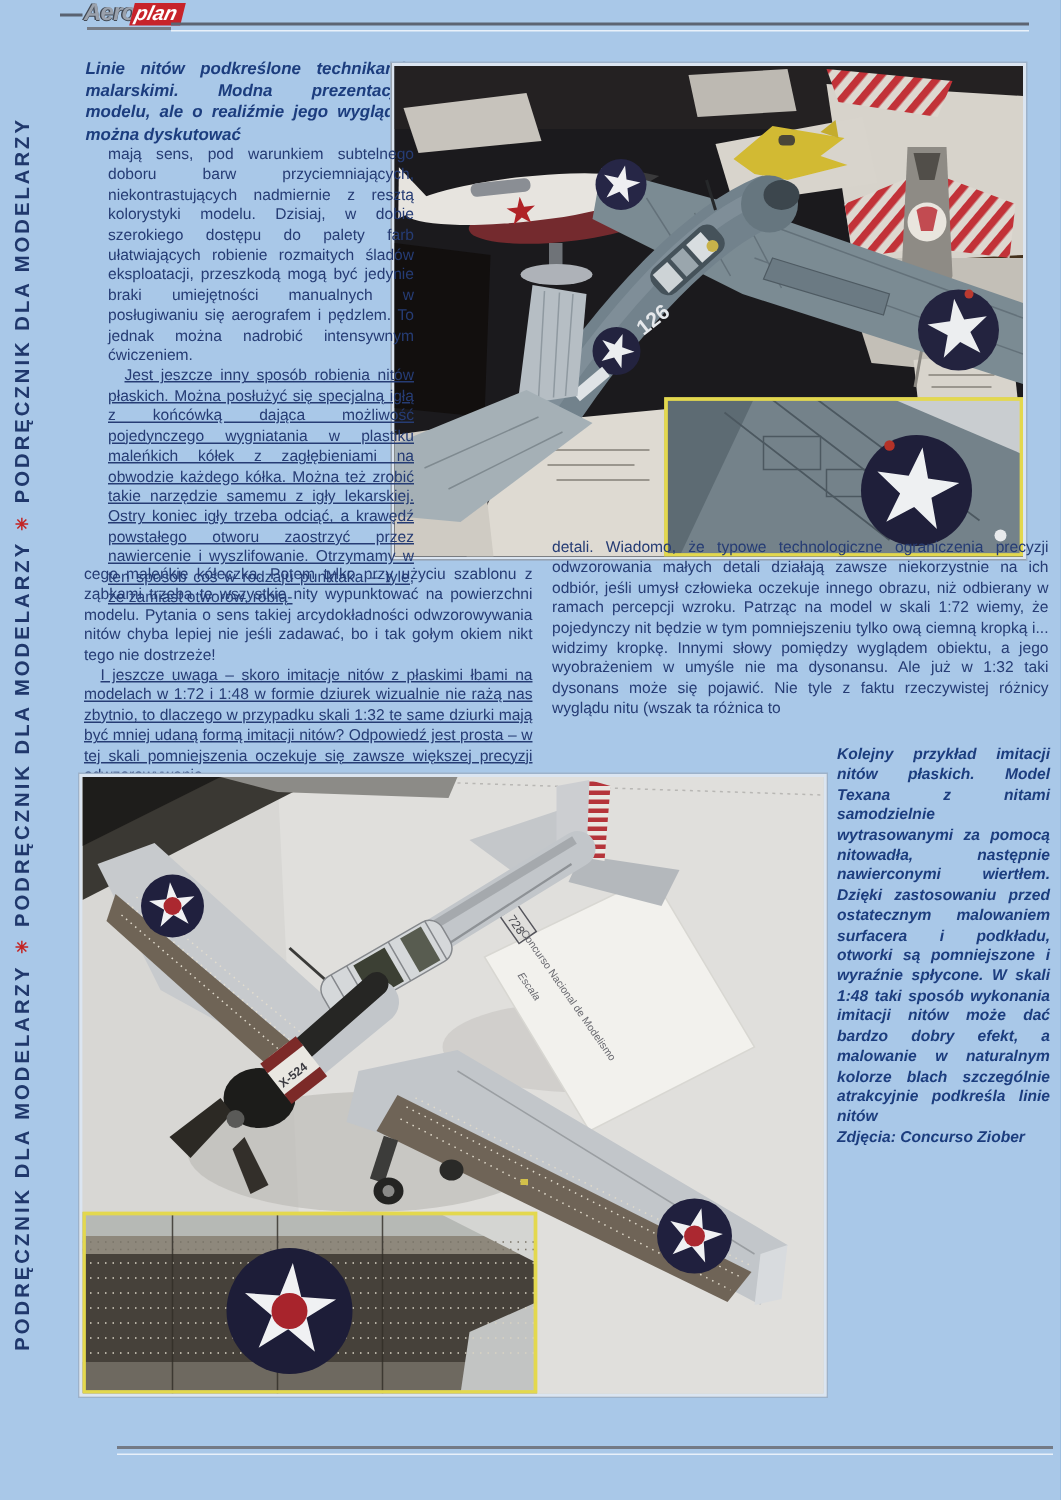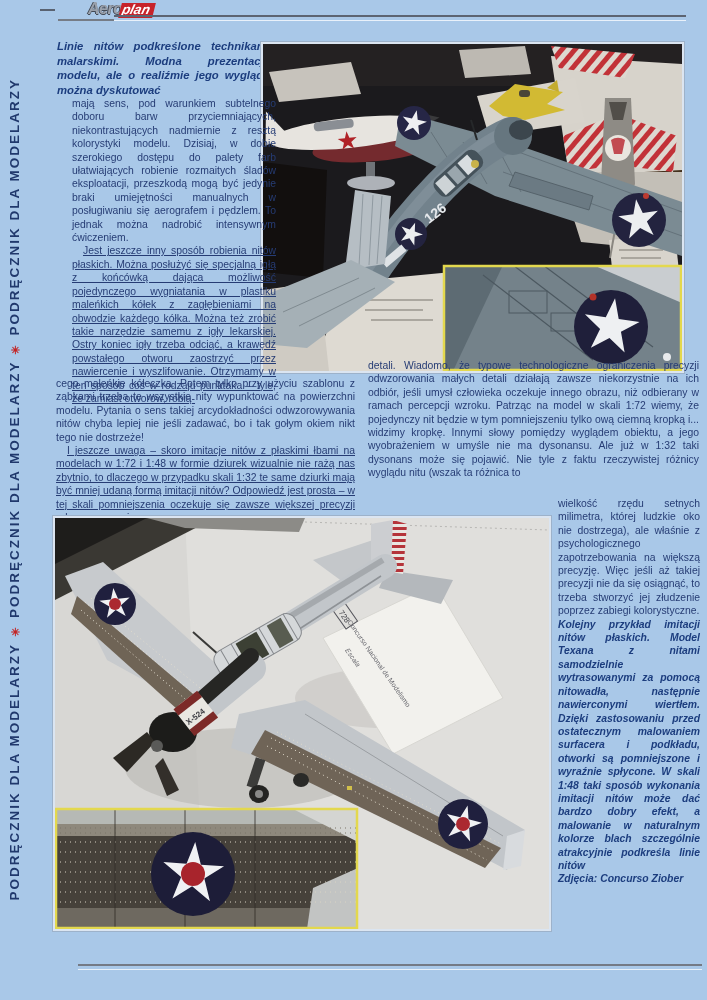--- a/index.html
+++ b/index.html
@@ -8,21 +8,21 @@
   
   .sidebar{position:absolute;left:2px;top:38px;width:24px;height:902px;
            display:flex;align-items:center;justify-content:center;}
   .vtext{writing-mode:vertical-rl;transform:rotate(180deg);white-space:nowrap;
          font-weight:bold;font-size:13.5px;letter-spacing:2px;color:#20386c;}
   .vtext .sep{color:#c32424;margin:5px 0;font-size:11px;}
   
   .rule-left{position:absolute;left:40px;top:9px;width:15px;height:2px;background:#596271;}
   .logo{position:absolute;left:56px;top:1px;line-height:15px;}
   .logo-aero{font-style:italic;font-weight:bold;font-size:16px;color:#9aa1ac;
-             letter-spacing:-.5px;text-shadow:-1px 0 0 #434a55,0 1px 0 #434a55;margin-left:32px;}
+             letter-spacing:-.5px;text-shadow:-1px 0 0 #434a55,0 1px 0 #434a55;}
   .logo-plan{display:inline-block;background:#c7232a;color:#fff;font-style:italic;font-weight:bold;
              font-size:13.5px;line-height:14px;padding:0 4px 1px 2px;transform:skewX(-14deg);margin-left:-2px;}
   .logo-bar{margin-top:1px;margin-left:2px;height:2px;width:56px;background:#767c86;}
   .header-rule{position:absolute;left:114px;right:21px;top:15px;height:3px;
                border-top:2px solid #5c6472;border-bottom:1px solid #e9f1fa;}
   
   .intro{position:absolute;left:57px;top:39px;width:213px;font-size:11.3px;line-height:14.6px;
          font-weight:bold;font-style:italic;color:#1c3d7e;text-align:justify;}
   .bodytext{position:absolute;font-size:10.4px;line-height:13.4px;color:#263c74;}
   .bodytext p{margin:0;text-align:justify;}
@@ -272,21 +272,20 @@
         <path d="M60,0 V121 M130,0 V121 M200,0 V121" stroke="#312d27" stroke-width="1" opacity=".8"></path>
         <circle cx="138" cy="66" r="42" fill="#1d1d38"></circle>
         <use href="#star" transform="translate(138,66) scale(32) rotate(4)" fill="#f0f1f3"></use>
         <circle cx="138" cy="66" r="12" fill="#a8242c"></circle>
       </svg>
       <rect x="1" y="291" width="301" height="119" fill="none" stroke="#e3d84e" stroke-width="2.5"></rect>
     </svg>
   </div>
 
   <div class="bodytext col-nr">
-    <p>wielkość rzędu setnych milimetra, której ludzkie oko nie dostrzega), ale właśnie z psychologicznego zapotrzebowania na większą precyzję. Więc jeśli aż takiej precyzji nie da się osiągnąć, to trzeba stworzyć jej złudzenie poprzez zabiegi kolorystyczne.</p>
     <p class="caption">Kolejny przykład imitacji nitów płaskich. Model Texana z nitami samodzielnie wytrasowanymi za pomocą nitowadła, następnie nawierconymi wiertłem. Dzięki zastosowaniu przed ostatecznym malowaniem surfacera i podkładu, otworki są pomniejszone i wyraźnie spłycone. W skali 1:48 taki sposób wykonania imitacji nitów może dać bardzo dobry efekt, a malowanie w naturalnym kolorze blach szczególnie atrakcyjnie podkreśla linie nitów</p>
     <p class="credit">Zdjęcia: Concurso Ziober</p>
   </div>
 
   <div class="pagebox">46</div>
   <div class="bottom-rule"></div>
 
 </div>
 
 </body></html>

